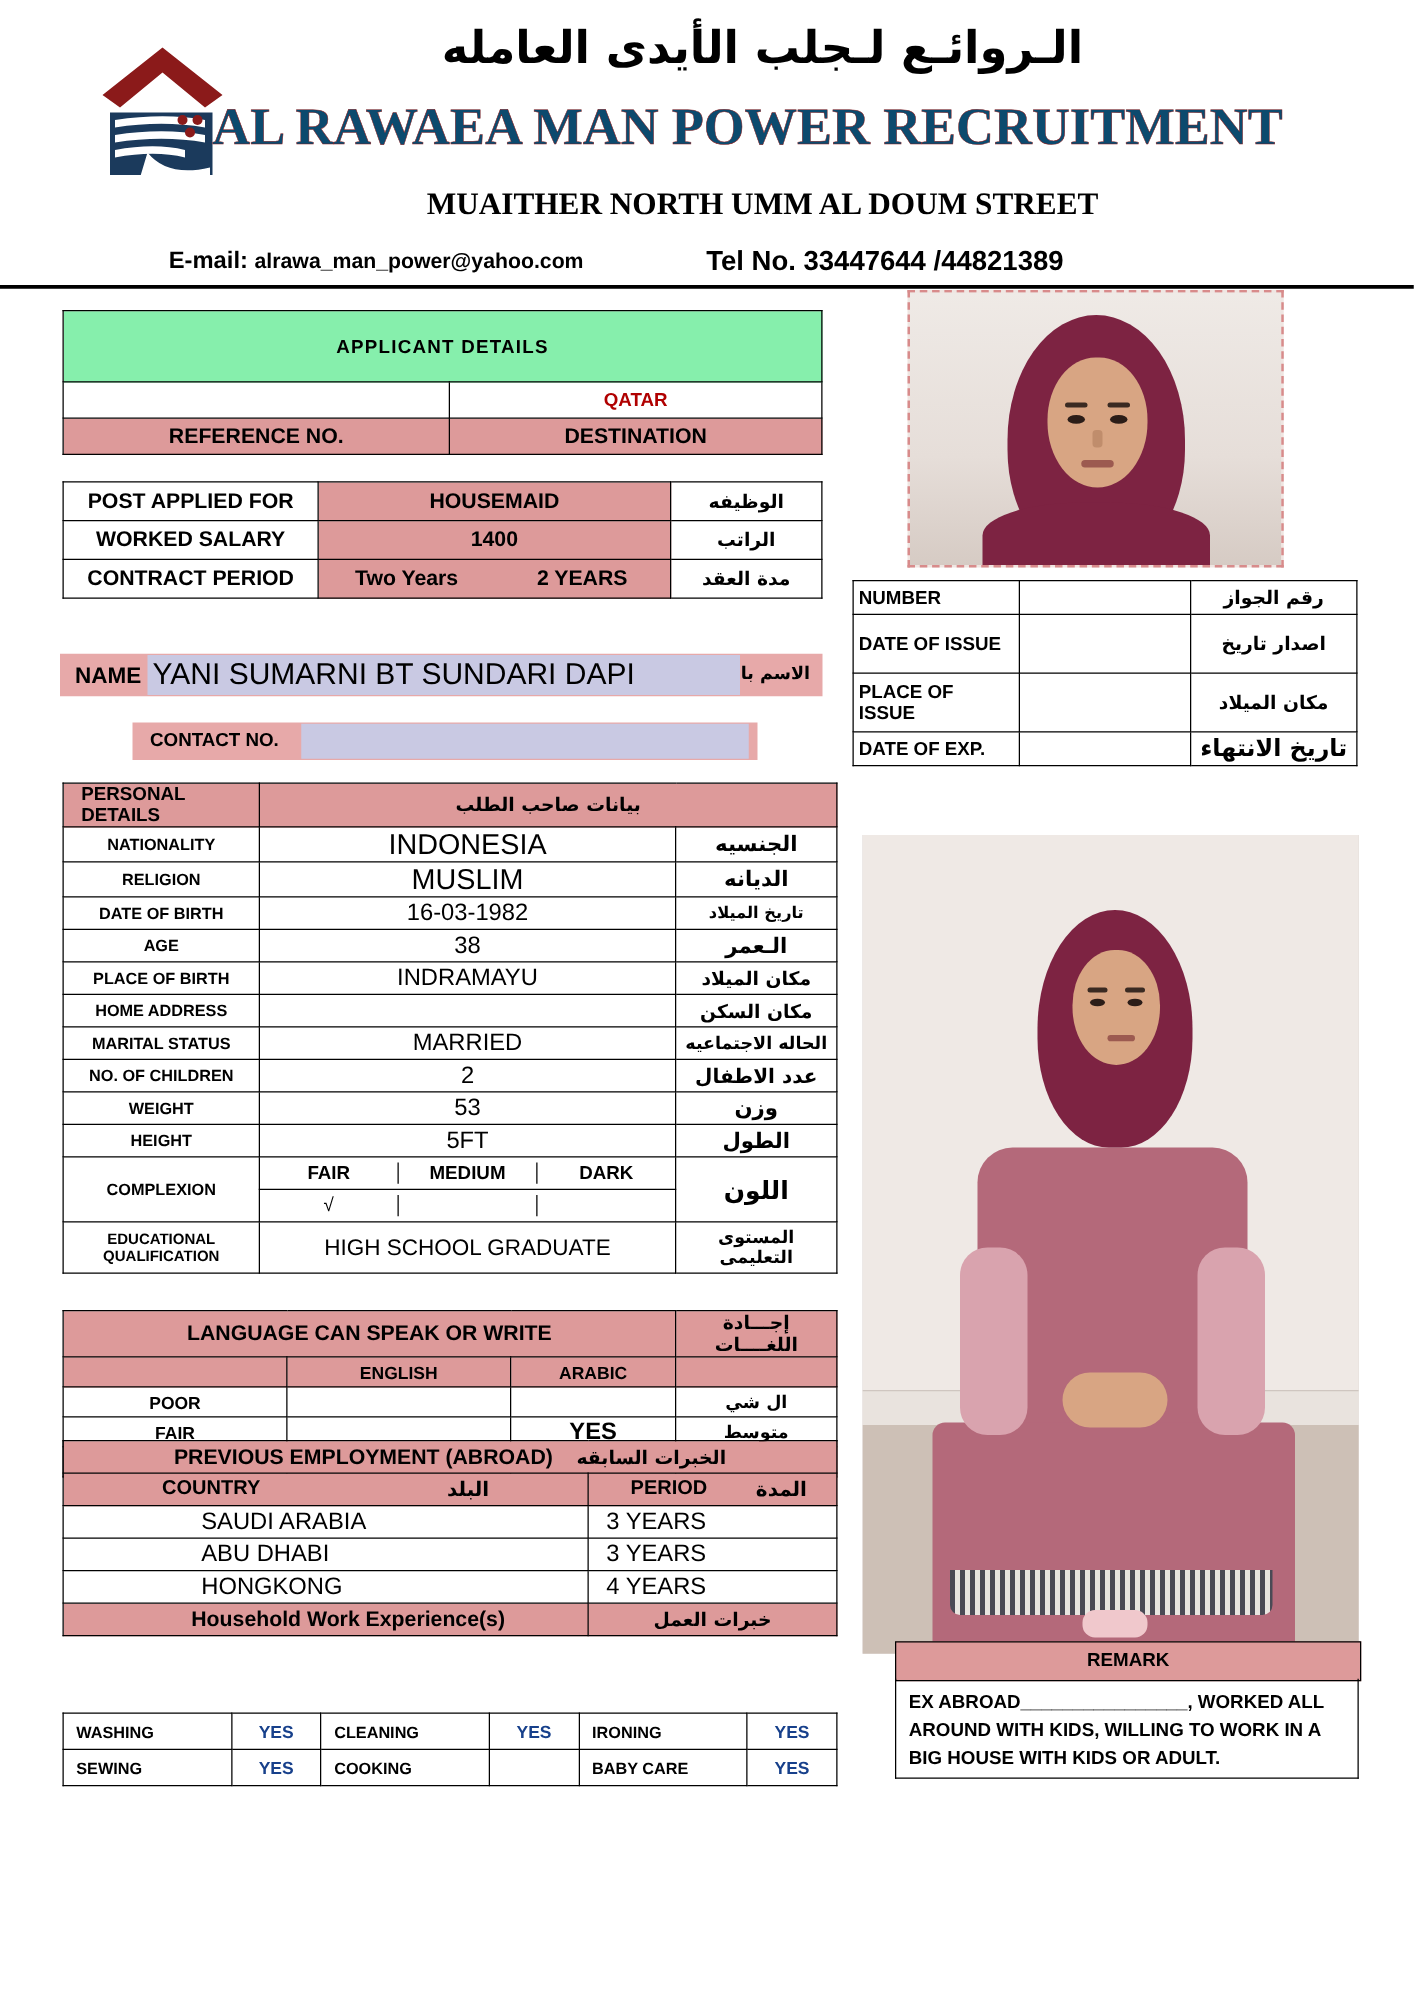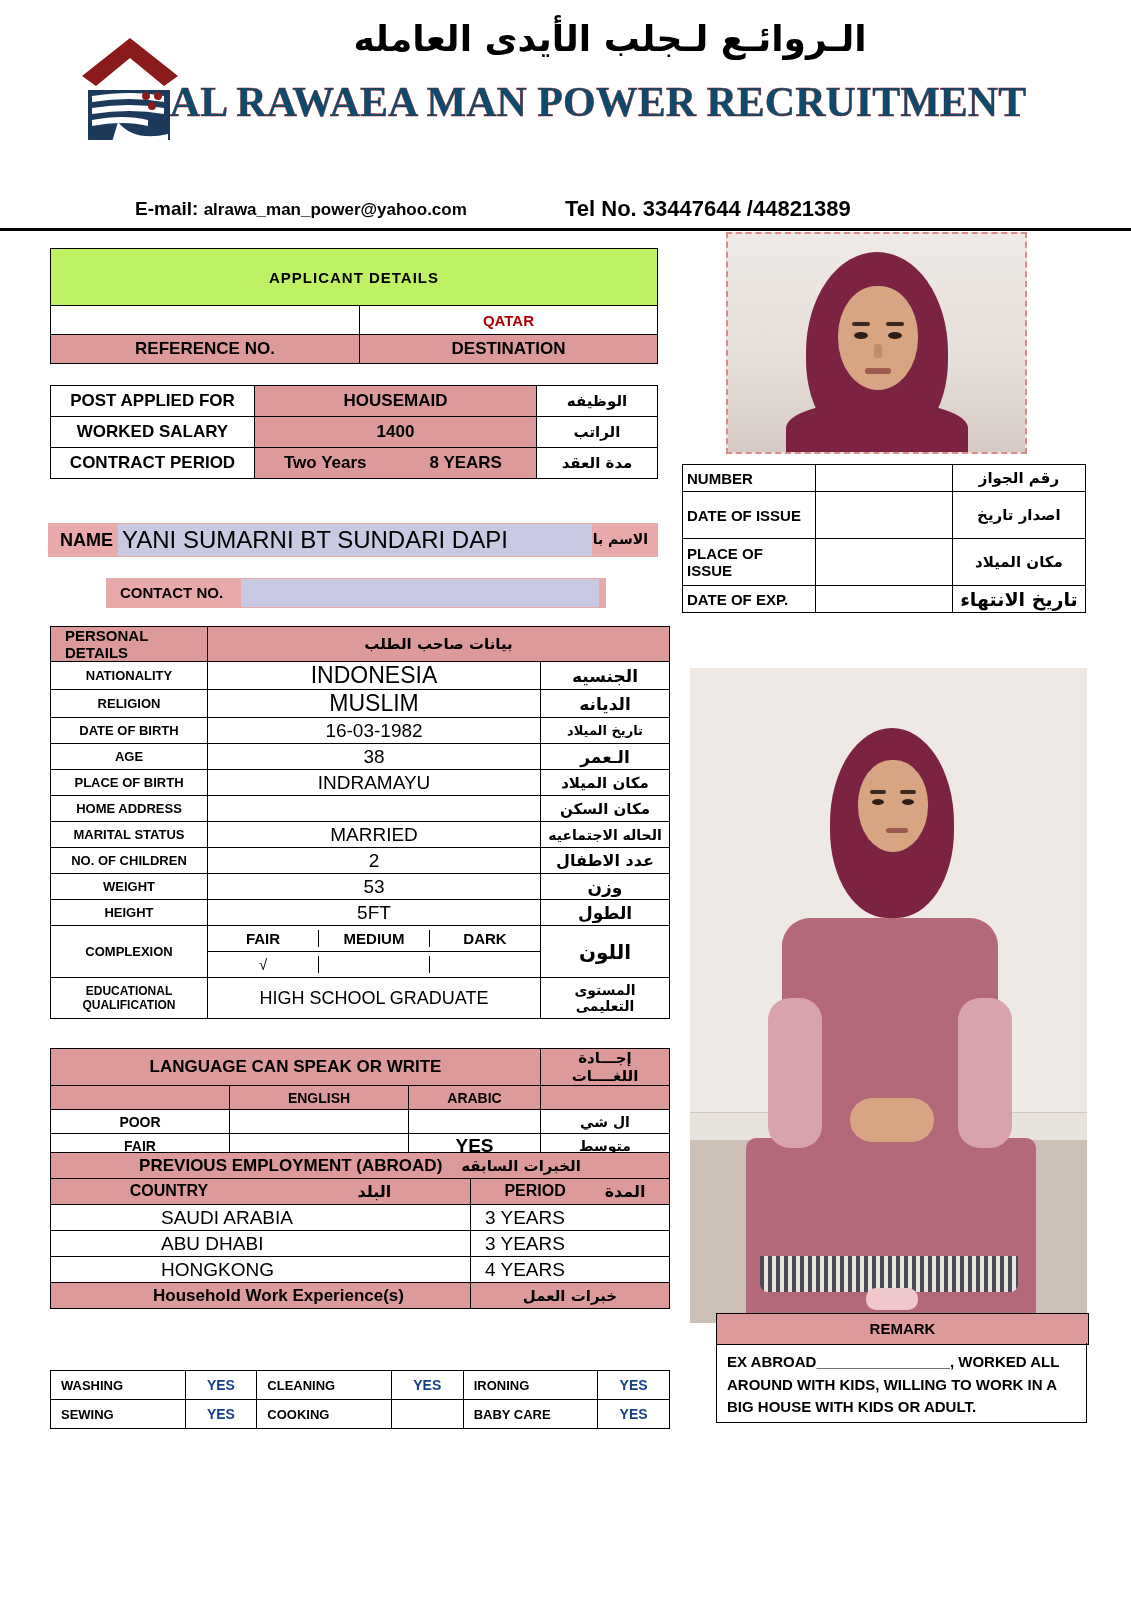--- a/index.html
+++ b/index.html
@@ -46,21 +46,21 @@
   .tbl td,.tbl th{border:1px solid #000;padding:0 4px;font-size:15px;}
   .pink{background:#dd9a9a;}
   .ctr{text-align:center;}
   .bold{font-weight:bold;}
   .ar{font-family:"DejaVu Sans", sans-serif;direction:rtl;text-align:center;font-weight:bold;}
 
   
   #applicant-details{left:50px;top:248px;width:608px;}
   #applicant-details td{height:28px;}
   .title-cell{
-    background:#bef264;font-size:34px;font-weight:bold;text-align:center;
+    background:#86efac;font-size:34px;font-weight:bold;text-align:center;
     letter-spacing:1px;height:56px !important;
   }
   .qatar{color:#b00000;font-weight:bold;font-size:17px;text-align:center;}
 
   
   #post-block{left:50px;top:385px;width:608px;}
   #post-block td{height:30px;}
   #post-block td.lbl{width:195px;font-weight:bold;font-size:17px;text-align:center;background:#fff;}
   #post-block td.val{background:#dd9a9a;text-align:center;font-weight:bold;font-size:17px;}
   #post-block td.arb{width:112px;}
@@ -158,20 +158,21 @@
       <path d="M20,90 Q52,84 76,90 L76,96 Q52,90 20,96 Z" fill="#ffffff"></path>
       <circle cx="74" cy="66" r="4" fill="#8b1a1a"></circle>
       <circle cx="86" cy="66" r="4" fill="#8b1a1a"></circle>
       <circle cx="80" cy="76" r="4" fill="#8b1a1a"></circle>
       <path d="M46,92 Q62,112 96,104 L96,112 L40,112 Z" fill="#ffffff"></path>
     </svg>
   </div>
 
   <div class="hdr-arabic">الـروائـع لـجلب الأيدى العامله</div>
   <div class="hdr-main">AL RAWAEA MAN POWER RECRUITMENT</div>
+  <div class="hdr-sub">MUAITHER NORTH UMM AL DOUM STREET</div>
   <div class="hdr-email">
     <span>E-mail:</span>
     <span class="val">alrawa_man_power@yahoo.com</span>
   </div>
   <div class="hdr-tel">Tel No. 33447644 /44821389</div>
   <div class="hdr-rule"></div>
 
   <table class="tbl" id="applicant-details">
     <tbody>
         <tr>
@@ -198,21 +199,21 @@
     <tr>
       <td class="lbl">WORKED SALARY</td>
       <td class="val salary">1400</td>
       <td class="arb ar">الراتب</td>
     </tr>
     <tr>
       <td class="lbl">CONTRACT PERIOD</td>
       <td class="val" style="padding:0;">
         <div style="display:flex;">
           <div style="flex:1;text-align:center;">Two Years</div>
-          <div style="flex:1;text-align:center;">8 YEARS</div>
+          <div style="flex:1;text-align:center;">2 YEARS</div>
         </div>
       </td>
       <td class="arb ar">مدة العقد</td>
     </tr>
   </tbody>
     </table>
 
   <div id="name-row">
     <span class="nm-label">NAME</span>
     <span class="nm-ar">الاسم بالكامل</span>

